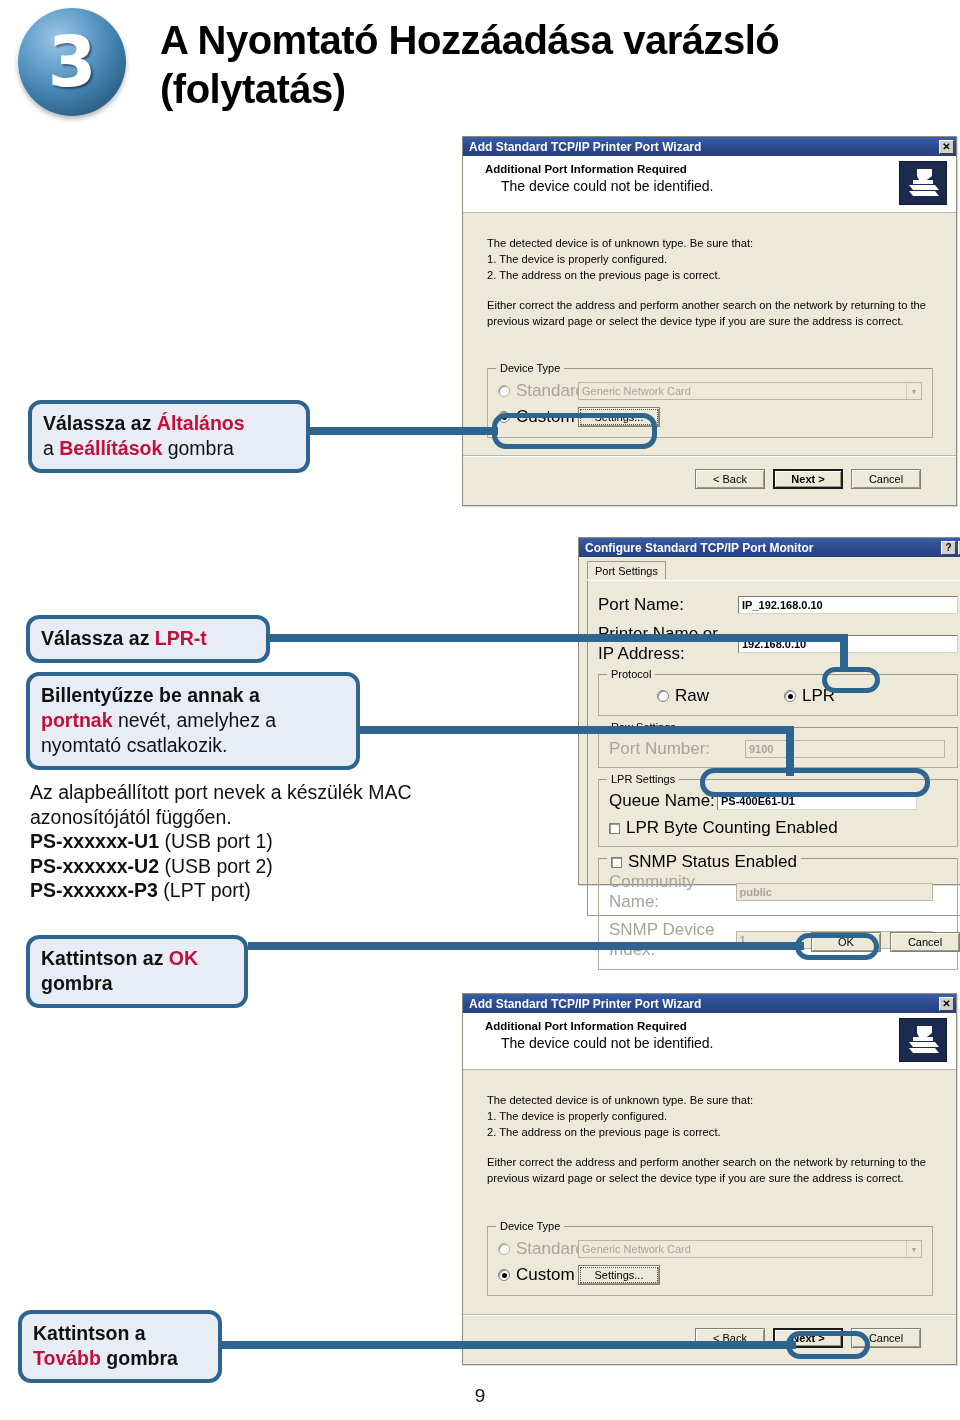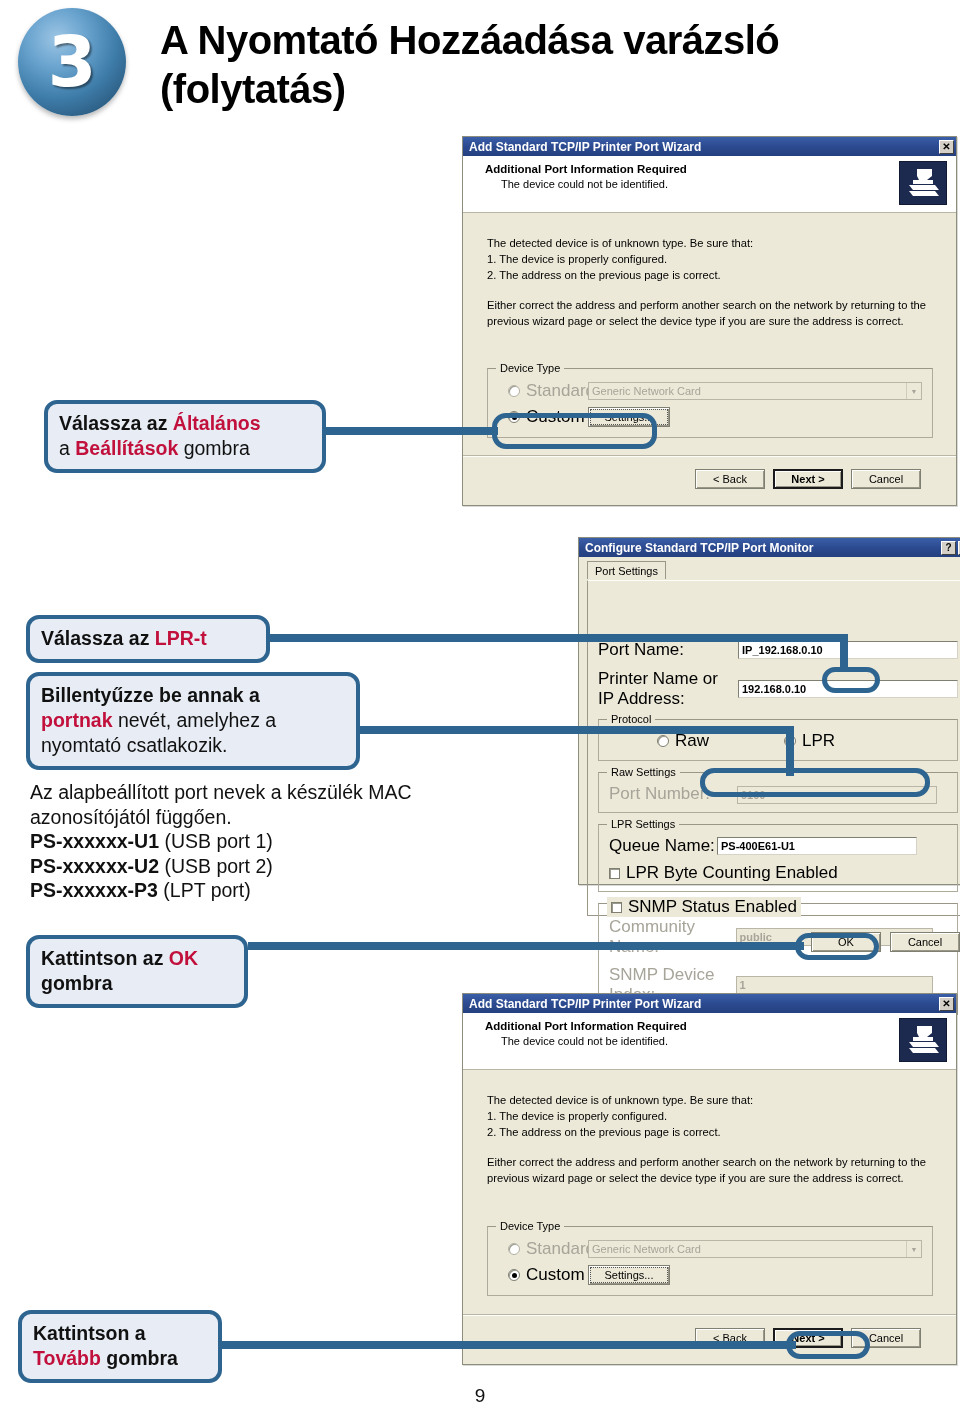--- a/index.html
+++ b/index.html
@@ -62,36 +62,36 @@
     font-size:10px; font-weight:bold; color:#000; line-height:1;
     font-family:"Liberation Sans", sans-serif;
   }
 
   
   .wiz-head {
     background:#ffffff; border-bottom:1px solid #b9b6a6;
     height:57px; position:relative; padding:7px 10px 0 22px;
   }
   .wiz-head .h1 { font-size:11.5px; font-weight:bold; color:#000; }
-  .wiz-head .h2 { font-size:11px; color:#000; margin-top:3px; padding-left:16px;}
+  .wiz-head .h2 { font-size:14px; color:#000; margin-top:3px; padding-left:16px;}
   .printer-glyph {
     position:absolute; right:9px; top:5px; width:48px; height:44px;
     background:#1b2a4e; border:1px solid #101a33;
     display:flex; align-items:center; justify-content:center;
   }
   .printer-glyph svg { display:block; }
 
   .wiz-body { padding:22px 22px 0 24px; position:relative; }
   .wiz-body p { margin:0 0 0 0; font-size:11.2px; line-height:1.45; }
   .wiz-body .gap { height:13px; }
 
   
   .groupbox {
     position:relative; border:1px solid #aeab9c; border-top-color:#9a9789;
-    margin:0; padding:12px 10px 10px 20px;
+    margin:0; padding:12px 10px 10px 10px;
   }
   .groupbox > legend, .gb-label {
     position:absolute; top:-7px; left:8px; background:#ece9d8;
     padding:0 4px; font-size:11px; color:#000;
   }
   .row { display:flex; align-items:center; min-height:19px; }
   .radio {
     width:12px; height:12px; border-radius:50%;
     border:1px solid #7f7f72; background:#fff;
     position:relative; flex:0 0 auto; margin-right:6px;
@@ -264,21 +264,21 @@
     <span class="tb-btn">?</span>
     <span class="tb-btn">✕</span>
   </div>
 
   <div class="tabstrip">
     <span class="tab">Port Settings</span>
   </div>
 
   <div style="position:absolute; left:8px; top:42px; width:382px; height:336px; border:1px solid #9a9789; border-top-color:#fdfdfa; padding:14px 10px 0 10px;">
 
-    <div style="display:flex; align-items:center; margin-bottom:9px;margin-top:45px;">
+    <div style="display:flex; align-items:center; margin-bottom:9px;">
       <span class="lbl" style="width:140px;">Port Name:</span>
       <span class="textbox" style="flex:1;">IP_192.168.0.10</span>
     </div>
 
     <div style="display:flex; align-items:center; margin-bottom:10px;">
       <span class="lbl" style="width:140px;">Printer Name or IP Address:</span>
       <span class="textbox" style="flex:1;">192.168.0.10</span>
     </div>
 
     <div class="groupbox" style="margin-bottom:11px; padding:11px 10px 9px 10px;">
@@ -290,21 +290,21 @@
         </span>
         <span style="display:flex; align-items:center;">
           <span class="radio checked"></span>
           <span class="lbl">LPR</span>
         </span>
       </div>
     </div>
 
     <div class="groupbox" style="margin-bottom:11px; padding:11px 10px 8px 10px;">
       <span class="gb-label">Raw Settings</span>
-      <div style="display:flex; align-items:flex-end;">
+      <div style="display:flex; align-items:center;gap:8px;">
         <span class="lbl dim" style="width:108px;">Port Number:</span>
         <span class="textbox dim" style="width:200px;">9100</span>
       </div>
     </div>
 
     <div class="groupbox" style="margin-bottom:11px; padding:11px 10px 8px 10px;">
       <span class="gb-label">LPR Settings</span>
       <div style="display:flex; align-items:center; margin-bottom:7px;">
         <span class="lbl" style="width:108px;">Queue Name:</span>
         <span class="textbox" style="width:200px;">PS-400E61-U1</span>
@@ -410,21 +410,21 @@
 <div class="connector" style="left:266px; top:634px; width:582px; height:8px;"></div>
 <div class="connector" style="left:840px; top:634px; width:8px; height:38px;"></div>
 
 <div class="connector" style="left:356px; top:726px; width:438px; height:8px;"></div>
 <div class="connector" style="left:786px; top:726px; width:8px; height:50px;"></div>
 
 <div class="connector" style="left:248px; top:942px; width:556px; height:8px;"></div>
 
 <div class="connector" style="left:222px; top:1341px; width:574px; height:8px;"></div>
 
-<div class="callout" style="left:44px; top:400px; width:282px;">
+<div class="callout" style="left:28px; top:400px; width:282px;">
   <div><span>Válassza az </span><span class="hl">Általános</span></div>
   <div><span class="norm">a </span><span class="hl">Beállítások</span><span class="norm"> gombra</span></div>
 </div>
 
 <div class="callout" style="left:26px; top:615px; width:244px;">
   <div><span>Válassza az </span><span class="hl">LPR-t</span></div>
 </div>
 
 <div class="callout" style="left:26px; top:672px; width:334px;">
   <div>Billentyűzze be annak a</div>

